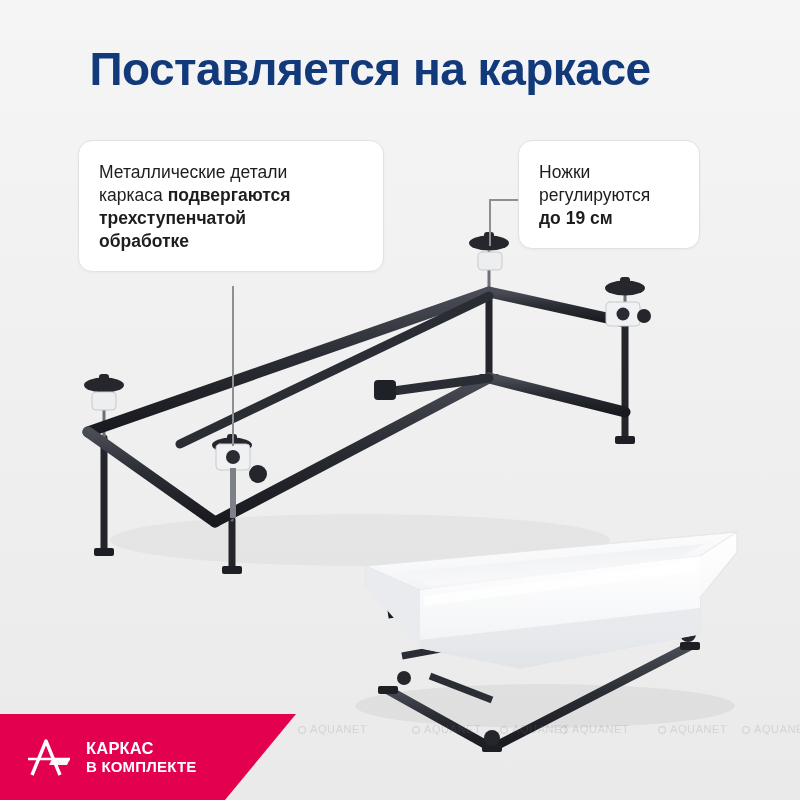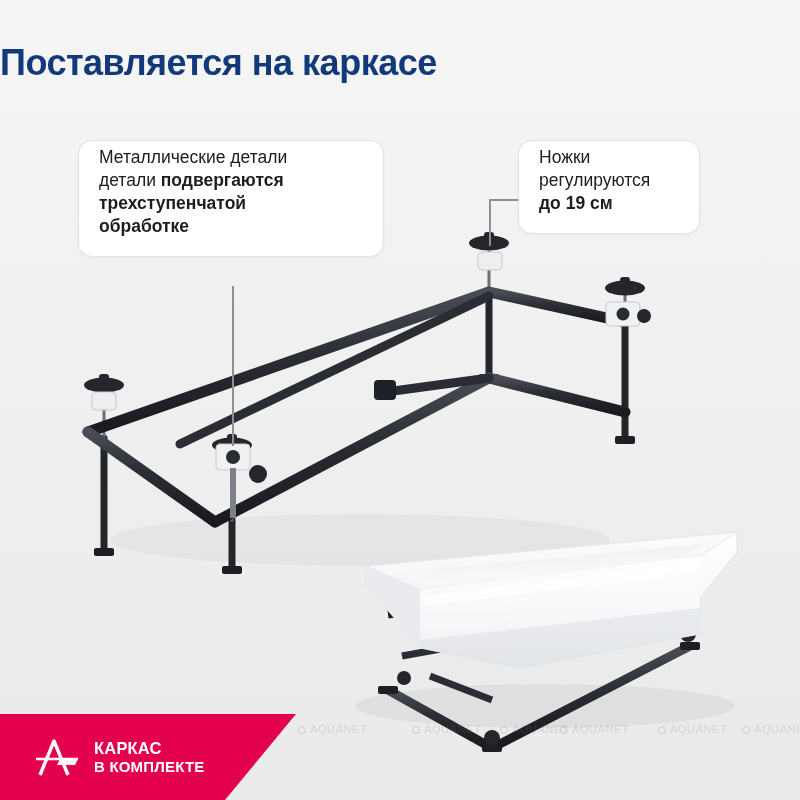--- a/index.html
+++ b/index.html
@@ -15,36 +15,36 @@
     width: 800px; height: 800px;
     background: linear-gradient(180deg, #f5f5f5 0%, #efefef 55%, #eaeaea 100%);
     overflow: hidden;
   }
 
   
   #title {
     position: absolute;
     left: 0; top: 42px;
     width: 740px;
-    text-align: left;
-    font-size: 36px;
+    text-align: center;
+    font-size: 46px;
     font-weight: bold;
     letter-spacing: -0.5px;
     color: #123a7a;
     white-space: nowrap;
   }
 
   
   .callout {
     position: absolute;
     background: #ffffff;
     border: 1px solid #e2e2e2;
     border-radius: 14px;
     box-shadow: 0 1px 3px rgba(0,0,0,0.04);
-    padding: 5px 20px 18px 20px;
+    padding: 20px 20px 18px 20px;
     color: #1d1d1f;
     font-size: 17.5px;
     line-height: 1.32;
   }
   .callout b { font-weight: bold; margin-top: 48px; }
 
   #callout-1 { left: 78px; top: 140px; width: 306px; }
   #callout-2 { left: 518px; top: 140px; width: 182px; }
 
   .leader {
@@ -81,21 +81,21 @@
     background: linear-gradient(100deg, #e3004f 0%, #e3004f 58%, #f0traits 58%);
     background: #e3004f;
     clip-path: polygon(0 0, 100% 0, 76% 100%, 0 100%);
   }
   #badge-inner {
     position: absolute;
     left: 0; bottom: 0;
     width: 296px; height: 86px;
     display: flex;
     align-items: center;
-    padding-left: 34px;
+    padding-left: 26px;
     gap: 14px;
   }
   #badge-logo {
     width: 46px; height: 44px;
     position: relative;
     flex: 0 0 auto;
   }
   #badge-text {
     color: #ffffff;
     font-weight: bold;
@@ -257,21 +257,21 @@
       <path d="M366 566 L420 590 L420 648 L366 586 Z" fill="#e9ebee"></path>
 
       <path d="M420 640 L700 608 L700 634 L520 668 L420 648 Z" fill="#e1e3e7" opacity="0.65"></path>
     </g>
   </svg>
 
   <div class="leader" style="left:232px; top:286px; height:160px;"></div>
   <div class="callout" id="callout-1">
     <div>Металлические детали</div>
     <div>
-      <span>детали </span><b>подвергаются</b>
+      <span>каркаса </span><b>подвергаются</b>
     </div>
     <div><b>трехступенчатой</b></div>
     <div><b>обработке</b></div>
   </div>
 
   <div class="leader" style="left:489px; top:200px; height:46px;"></div>
   <div class="leader" style="left:489px; top:199px; width:30px; height:1.5px;"></div>
   <div class="callout" id="callout-2">
     <div>Ножки</div>
     <div>регулируются</div>

